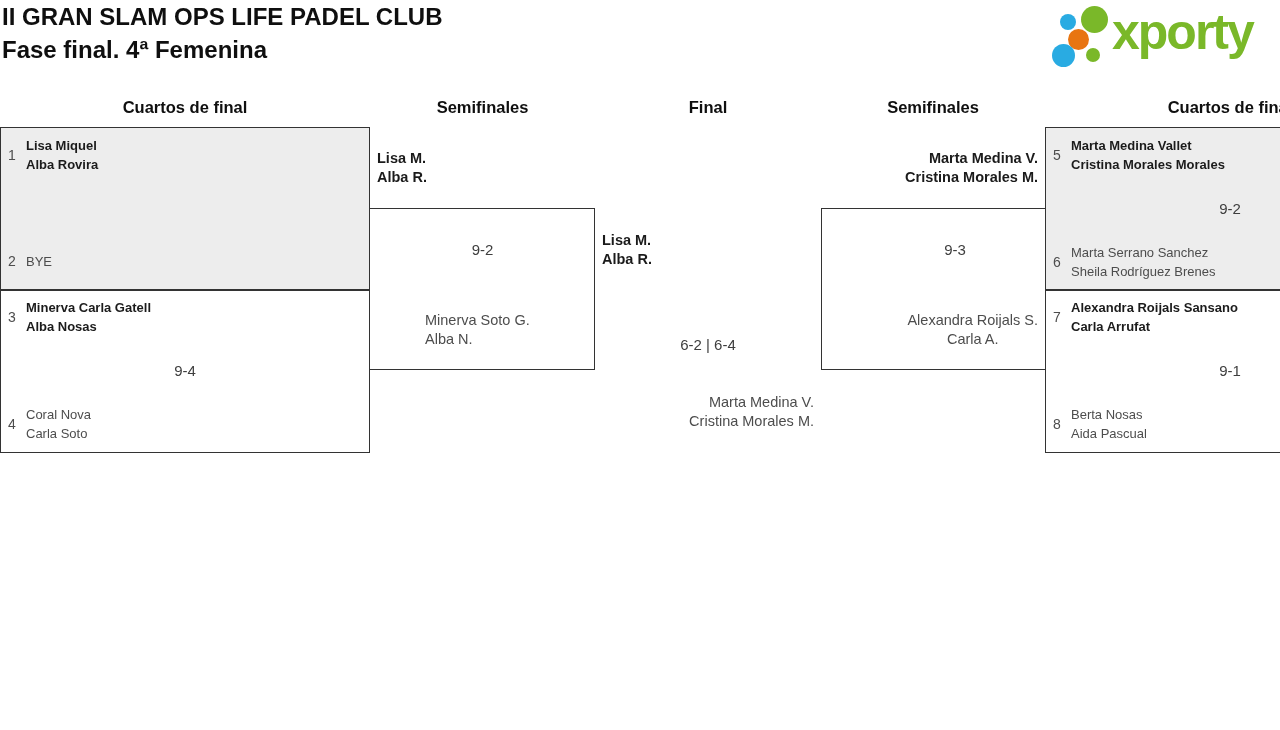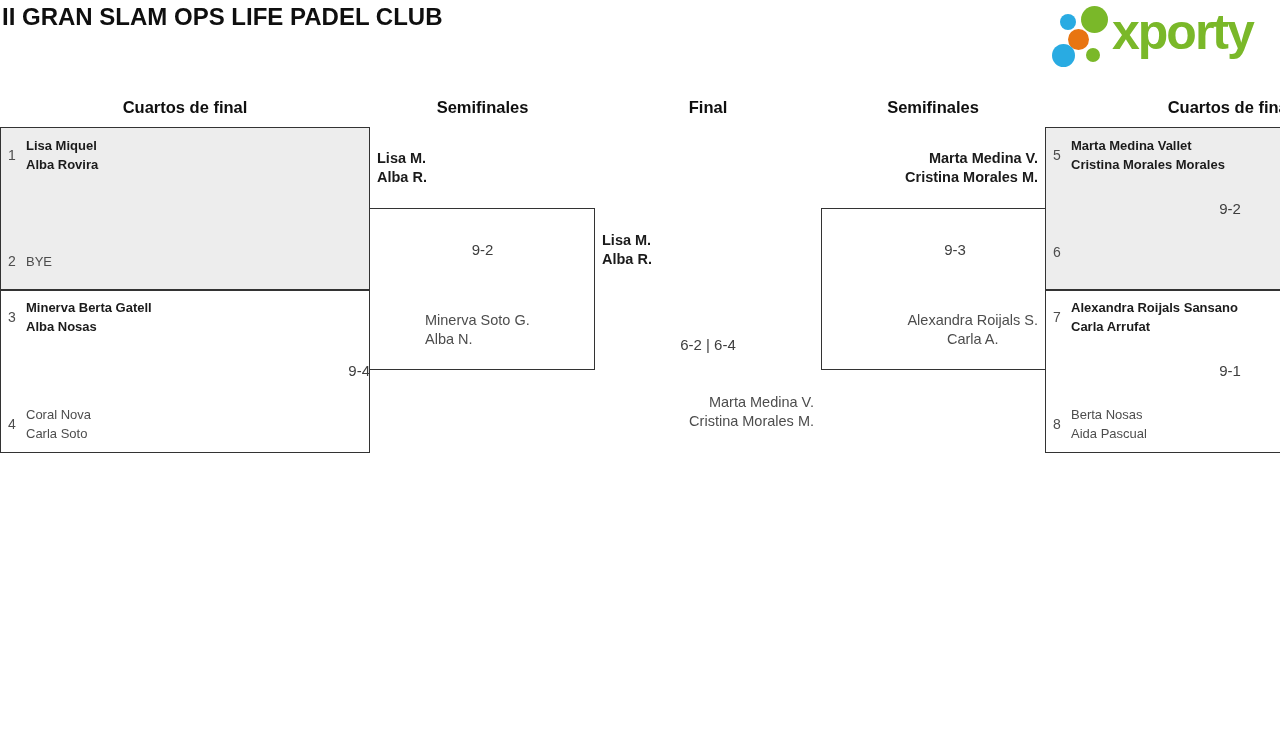--- a/index.html
+++ b/index.html
@@ -66,33 +66,34 @@
   #t-sfl-top   { left:377px; top:149px; }
   #t-sfl-bot   { left:377px; top:311px;margin-left:48px; }
   #t-sfr-top   { right:242px; top:149px; text-align:right; }
   #t-sfr-bot   { right:242px; top:311px; text-align:center; }
   #t-final-top { left:602px; top:231px; }
   #t-final-bot { right:466px; top:393px; text-align:right; }
 
   
   .score { position:absolute; text-align:center; font-size:15px; color:#3e3e3e; line-height:20px; }
   #score-qfl1 { left:0;      width:370px; top:199px; }
-  #score-qfl2 { left:0;      width:370px; top:361px;text-align:right; }
+  #score-qfl2 { left:0;      width:370px; top:361px; }
   #score-sfl  { left:370px;  width:225px; top:240px; }
   #score-final{ left:595px;  width:226px; top:335px; }
   #score-sfr  { left:821px;  width:268px; top:240px; }
   #score-qfr1 { left:1045px; width:370px; top:199px; }
   #score-qfr2 { left:1045px; width:370px; top:361px; }
 </style>
 </head>
 <body>
 
 <div class="canvas">
 
   <div class="abs" id="title1">II GRAN SLAM OPS LIFE PADEL CLUB</div>
+  <div class="abs" id="title2">Fase final. 4ª Femenina</div>
 
   <div class="abs" id="logo">
     <span class="dot" id="dot-blue-s"></span>
     <span class="dot" id="dot-green-b"></span>
     <span class="dot" id="dot-orange"></span>
     <span class="dot" id="dot-blue-b"></span>
     <span class="dot" id="dot-green-s"></span>
     <span id="logotext">xporty</span>
   </div>
 
@@ -121,21 +122,21 @@
     <span class="lines lose">
       <div>BYE</div>
       <div></div>
     </span>
   </div>
   <div class="score" id="score-qfl1"></div>
 
   <div class="teamrow" id="t-qfl2-top">
     <span class="seed">3</span>
     <span class="lines win">
-      <div>Minerva Berta Gatell</div>
+      <div>Minerva Carla Gatell</div>
       <div>Alba Nosas</div>
     </span>
   </div>
   <div class="score" id="score-qfl2">9-4</div>
   <div class="teamrow" id="t-qfl2-bot">
     <span class="seed">4</span>
     <span class="lines lose">
       <div>Coral Nova</div>
       <div>Carla Soto</div>
     </span>
@@ -174,20 +175,24 @@
   <div class="teamrow" id="t-qfr1-top">
     <span class="seed">5</span>
     <span class="lines win">
       <div>Marta Medina Vallet</div>
       <div>Cristina Morales Morales</div>
     </span>
   </div>
   <div class="score" id="score-qfr1">9-2</div>
   <div class="teamrow" id="t-qfr1-bot">
     <span class="seed">6</span>
+    <span class="lines lose">
+      <div>Marta Serrano Sanchez</div>
+      <div>Sheila Rodríguez Brenes</div>
+    </span>
   </div>
 
   <div class="teamrow" id="t-qfr2-top">
     <span class="seed">7</span>
     <span class="lines win">
       <div>Alexandra Roijals Sansano</div>
       <div>Carla Arrufat</div>
     </span>
   </div>
   <div class="score" id="score-qfr2">9-1</div>

